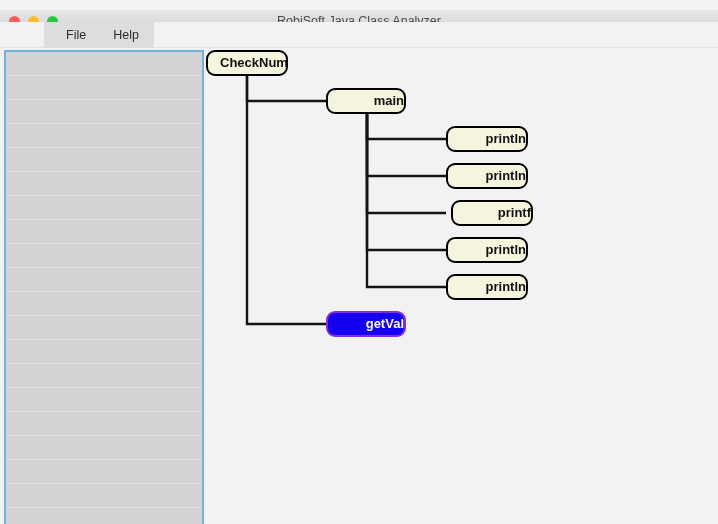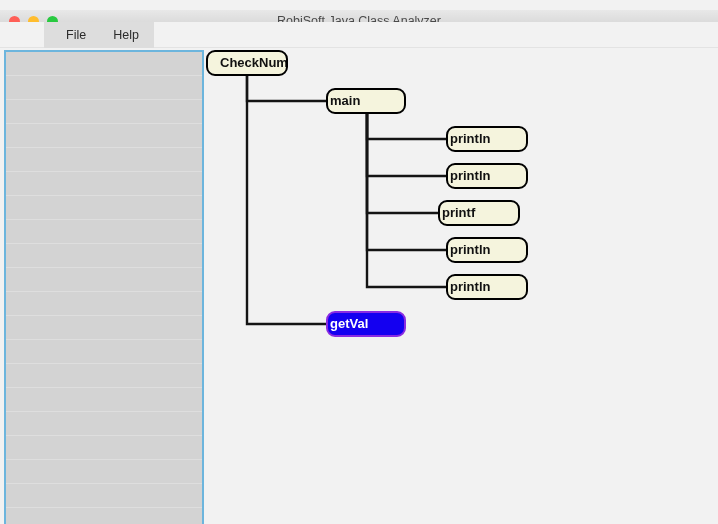--- a/index.html
+++ b/index.html
@@ -116,23 +116,24 @@
   }
   .node {
     position: absolute;
     border: 2px solid #000000;
     border-radius: 9px;
     background: #f5f4dd;
     font-size: 13px;
     font-weight: bold;
     color: #111111;
     line-height: 22px;
-    padding-left: 2px;
+    padding-left: 25px;
     white-space: nowrap;
     overflow: hidden;
+    text-align: right;
   }
   .node.class-node {
     text-align: center;
     padding-left: 12px;
   }
   .node.highlight-node {
     background: #1400f0;
     border-color: #8a2be2;
     color: #ffffff;
   }
@@ -187,19 +188,19 @@
         <path d="M 161 66 L 161 91 L 240 91" fill="none" stroke="#141414" stroke-width="2.4"></path>
         <path d="M 161 66 L 161 128 L 240 128" fill="none" stroke="#141414" stroke-width="2.4"></path>
         <path d="M 161 66 L 161 165 L 240 165" fill="none" stroke="#141414" stroke-width="2.4"></path>
         <path d="M 161 66 L 161 202 L 240 202" fill="none" stroke="#141414" stroke-width="2.4"></path>
         <path d="M 161 66 L 161 239 L 240 239" fill="none" stroke="#141414" stroke-width="2.4"></path>
       </svg>
   <div class="node class-node" style="left: 0px; top: 2px; width: 82px; height: 26px;">CheckNum</div>
       <div class="node" style="left: 120px; top: 40px; width: 80px; height: 26px;">main</div>
       <div class="node" style="left: 240px; top: 78px; width: 82px; height: 26px;">println</div>
       <div class="node" style="left: 240px; top: 115px; width: 82px; height: 26px;">println</div>
-      <div class="node" style="left: 232px; top: 152px; width: 82px; height: 26px;">printf</div>
+      <div class="node" style="left: 245px; top: 152px; width: 82px; height: 26px;">printf</div>
       <div class="node" style="left: 240px; top: 189px; width: 82px; height: 26px;">println</div>
       <div class="node" style="left: 240px; top: 226px; width: 82px; height: 26px;">println</div>
       <div class="node highlight-node" style="left: 120px; top: 263px; width: 80px; height: 26px;">getVal</div>
     </div>
 
 </div>
 
 </body></html>

